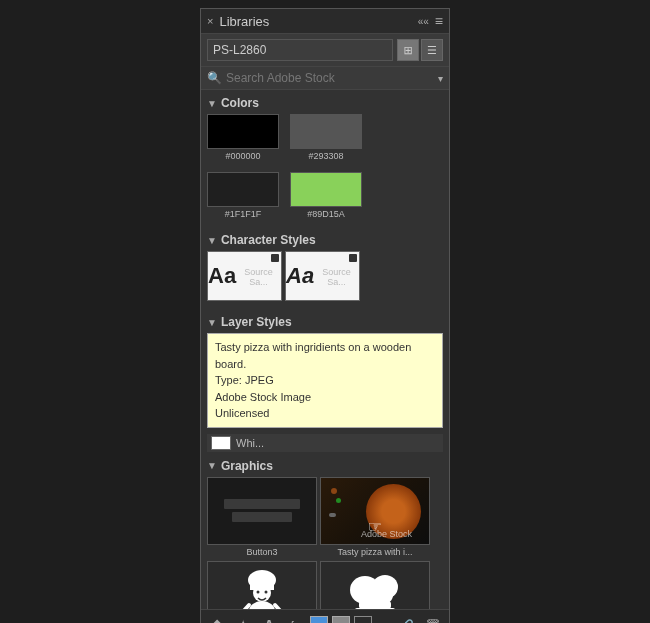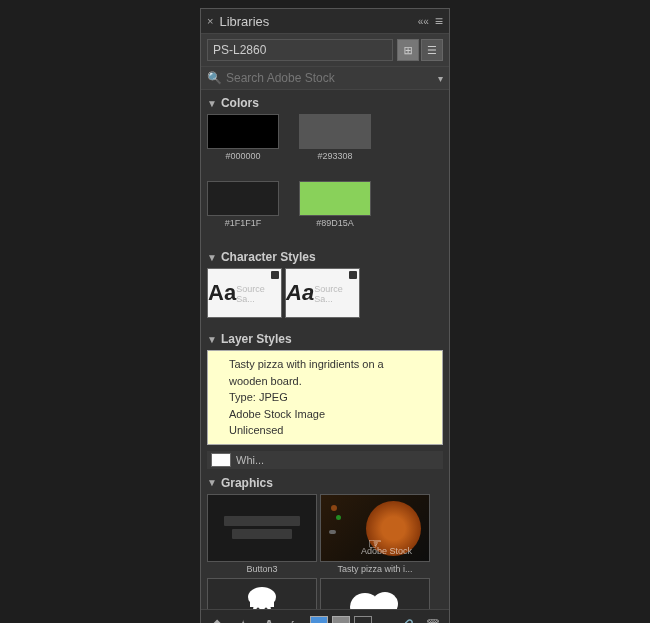--- a/index.html
+++ b/index.html
@@ -135,22 +135,22 @@
     }
     .section-title {
       color: #ccc;
       font-size: 12px;
       font-weight: bold;
     }
     
     .colors-grid {
       display: flex;
       flex-wrap: wrap;
-      gap: 20px;
-      margin-bottom: 16px;
+      gap: 11px;
+      margin-bottom: 8px;
     }
     .color-item {
       display: flex;
       flex-direction: column;
       align-items: center;
       cursor: pointer;
     }
     .color-swatch {
       width: 72px;
       height: 35px;
@@ -191,26 +191,27 @@
       right: 2px;
       width: 8px;
       height: 8px;
       background: #333;
       border-radius: 1px;
     }
     .char-style-label {
       color: #bbb;
       font-size: 9px;
       margin-top: 2px;
+      text-align: center;
     }
     
     .tooltip-box {
       background: #ffffcc;
       border: 1px solid #aaa;
-      padding: 5px 21px;
+      padding: 5px 7px;
       font-size: 11px;
       color: #333;
       line-height: 1.5;
       margin-bottom: 6px;
       position: relative;
     }
     
     .graphics-grid {
       display: flex;
       flex-wrap: wrap;

